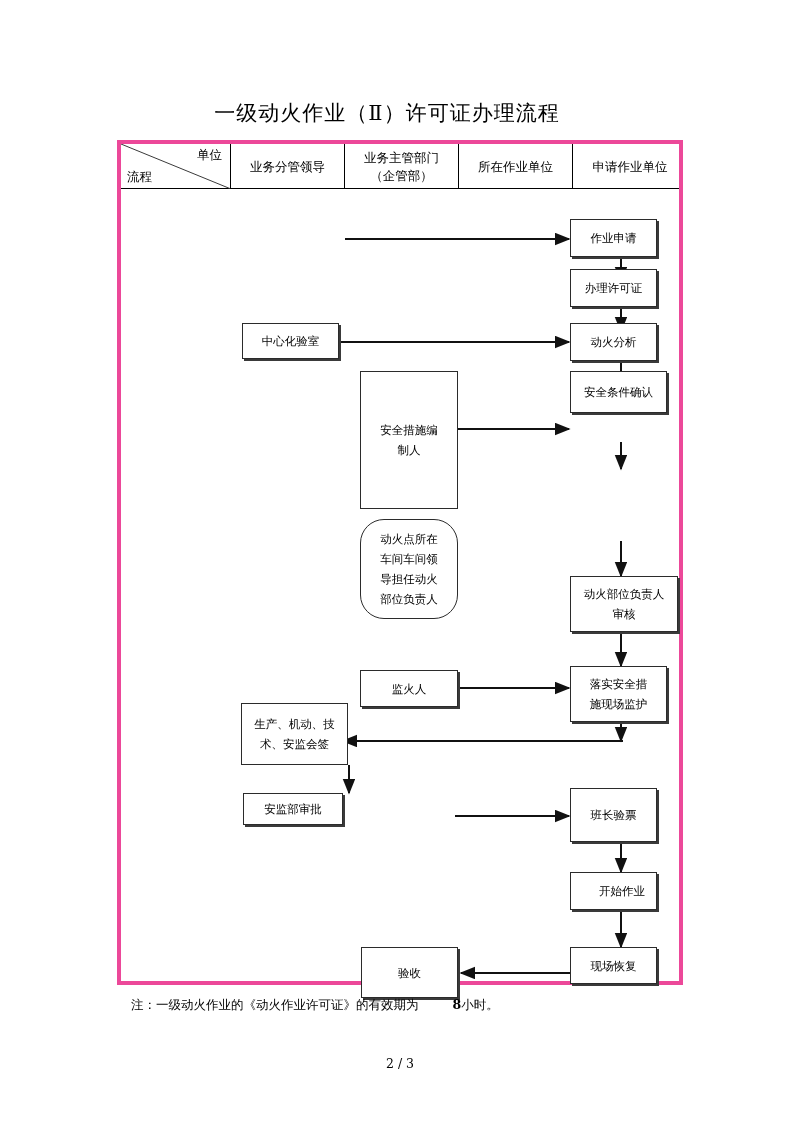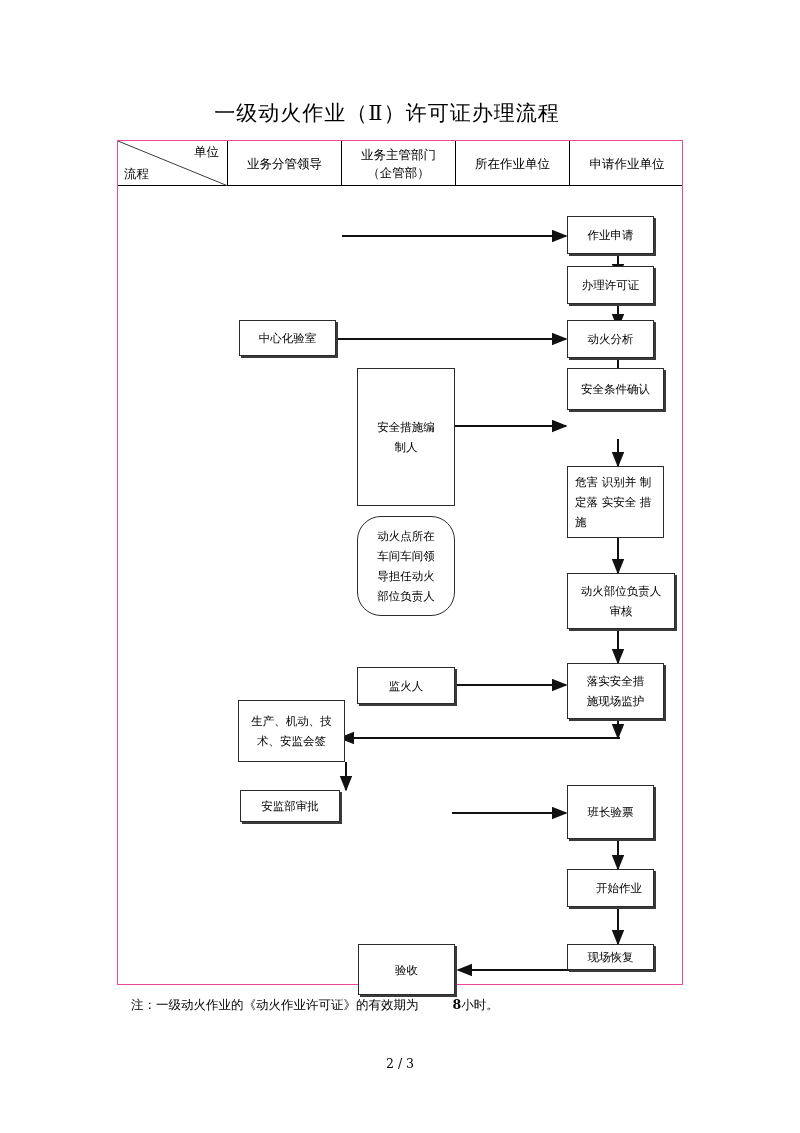--- a/index.html
+++ b/index.html
@@ -37,21 +37,21 @@
     white-space: nowrap;
   }
 
   
   .flow-table {
     position: absolute;
     left: 117px;
     top: 140px;
     width: 566px;
     height: 845px;
-    border: 1px solid #ec4899;
+    border: 4px solid #ec4899;
     box-sizing: border-box;
   }
 
   .header-row {
     position: absolute;
     left: 0; top: 0;
     width: 100%;
     height: 45px;
     box-sizing: border-box;
     border-bottom: 1px solid #000;
@@ -264,31 +264,20 @@
 
       <div class="node shadow" style="left:121px; top:134px; width:97px; height:36px;">中心化验室</div>
 
       <div class="node shadow" style="left:449px; top:134px; width:87px; height:38px;">动火分析</div>
 
       <div class="node" style="left:239px; top:182px; width:98px; height:138px;">安全措施编
 制人</div>
 
       <div class="node shadow" style="left:449px; top:182px; width:97px; height:42px;">安全条件确认</div>
 
-      <div class="node justify-lines" style="left:449px; top:280px; width:97px; height:72px;">
-        <div class="jline">
-          <span>危害 识别并 制</span>
-        </div>
-        <div class="jline">
-          <span>定落 实安全 措</span>
-        </div>
-        <div class="jline last">
-          <span>施</span>
-        </div>
-      </div>
 
       <div class="node" style="left:239px; top:330px; width:98px; height:100px;border-radius:24px;">动火点所在
 车间车间领
 导担任动火
 部位负责人</div>
 
       <div class="node shadow" style="left:449px; top:387px; width:108px; height:56px;">动火部位负责人
 审核</div>
 
       <div class="node shadow" style="left:239px; top:481px; width:98px; height:37px;">监火人</div>
@@ -298,21 +287,21 @@
 
       <div class="node" style="left:120px; top:514px; width:107px; height:62px;">生产、机动、技
 术、安监会签</div>
 
       <div class="node shadow" style="left:122px; top:604px; width:100px; height:32px;">安监部审批</div>
 
       <div class="node shadow" style="left:449px; top:599px; width:87px; height:54px;">班长验票</div>
 
       <div class="node shadow" style="left:449px; top:683px; width:87px; height:38px;padding-left:17px;">开始作业</div>
 
-      <div class="node shadow" style="left:449px; top:758px; width:87px; height:26px;">现场恢复</div>
+      <div class="node shadow" style="left:449px; top:758px; width:87px; height:37px;">现场恢复</div>
 
       <div class="node shadow" style="left:240px; top:758px; width:97px; height:51px;">验收</div>
 
     </div>
   </div>
 
   <div class="footnote">
     <span>注：一级动火作业的《动火作业许可证》的有效期为</span><span class="gap"></span><b>8</b><span>小时。</span>
   </div>
 

